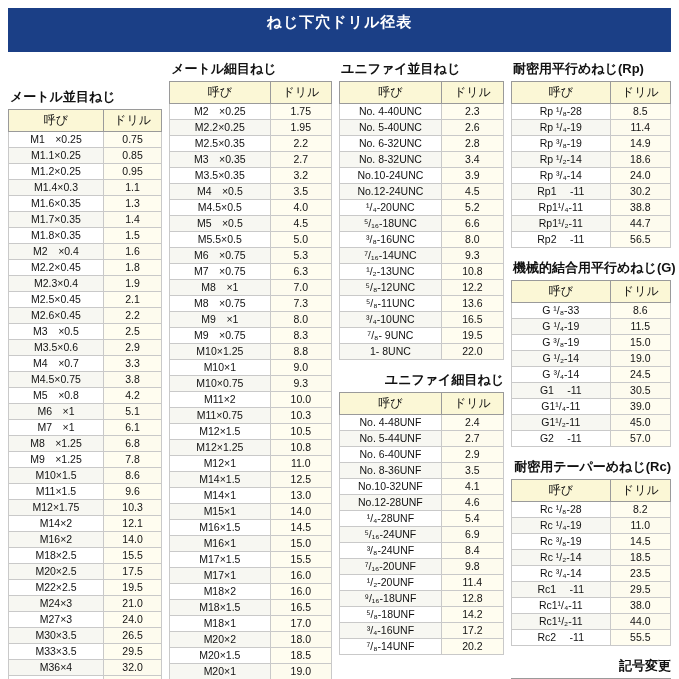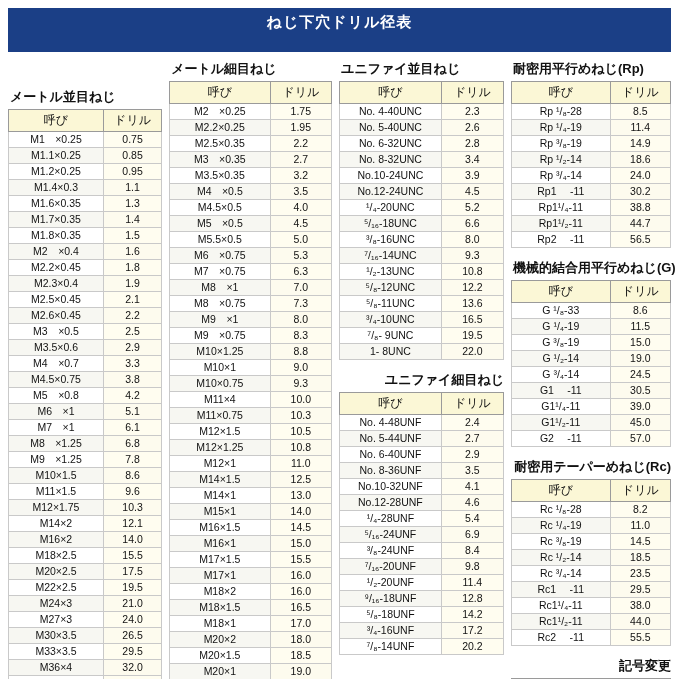--- a/index.html
+++ b/index.html
@@ -291,21 +291,21 @@
             </tr>
             <tr>
               <td class="w-name">M10×1</td>
               <td class="w-drill d">9.0</td>
             </tr>
             <tr>
               <td class="w-name">M10×0.75</td>
               <td class="w-drill d">9.3</td>
             </tr>
             <tr>
-              <td class="w-name">M11×4</td>
+              <td class="w-name">M11×2</td>
               <td class="w-drill d">10.0</td>
             </tr>
             <tr>
               <td class="w-name">M11×0.75</td>
               <td class="w-drill d">10.3</td>
             </tr>
             <tr>
               <td class="w-name">M12×1.5</td>
               <td class="w-drill d">10.5</td>
             </tr>

